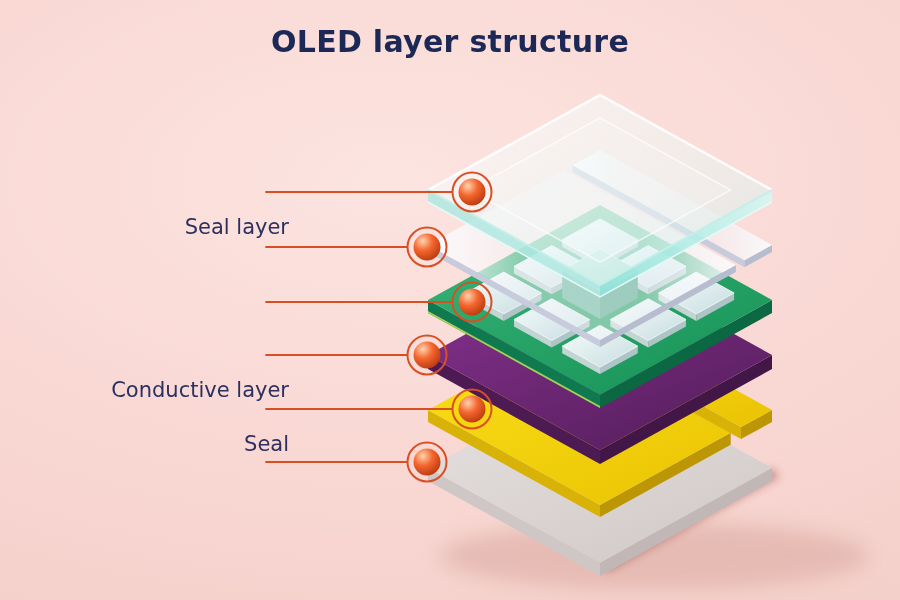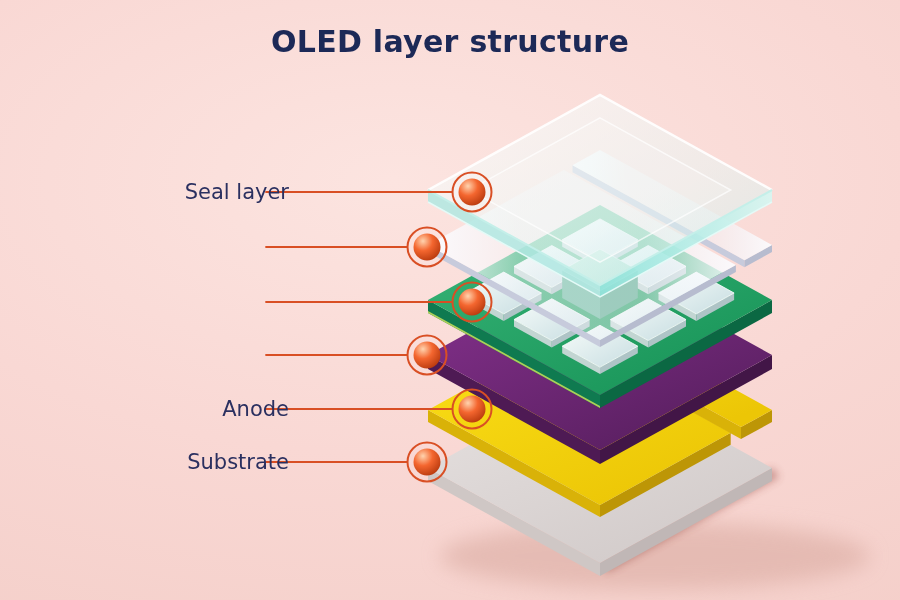--- a/index.html
+++ b/index.html
@@ -15,21 +15,21 @@
     position:absolute;top:24px;left:0;width:900px;
     text-align:center;
     font-size:30px;font-weight:bold;
     color:#1c2957;letter-spacing:.3px;
   }
   .layer-label{
     position:absolute;
     right:647px;           
     height:28px;line-height:28px;
     white-space:nowrap;
-    font-size:21px;color:#2b3060;font-weight:500;
+    font-size:21px;color:#2b3060;font-weight:500;margin-top:35px;
   }
   svg{position:absolute;top:0;left:0;}
 </style>
 </head>
 <body>
 
 <div class="canvas">
 
   <svg width="900" height="600" viewBox="0 0 900 600">
     <defs>
@@ -194,16 +194,16 @@
       <g>
         <circle cx="427" cy="462" r="19.5" fill="none" stroke-width="2" stroke="#d94f24"></circle>
         <circle cx="427" cy="462" r="13.5" fill="url(#gBall)"></circle>
       </g>
     </g>
   </svg>
 
   <div class="title">OLED layer structure</div>
 
   <div class="layer-label" style="top:178px">Seal layer</div>
-  <div class="layer-label" style="top:395px">Anode</div>
-  <div class="layer-label" style="top:448px">Substrate</div>
+  <div class="layer-label" style="top:341px">Conductive layer</div>
+  <div class="layer-label" style="top:395px">Seal</div>
 
 </div>
 
 </body></html>

